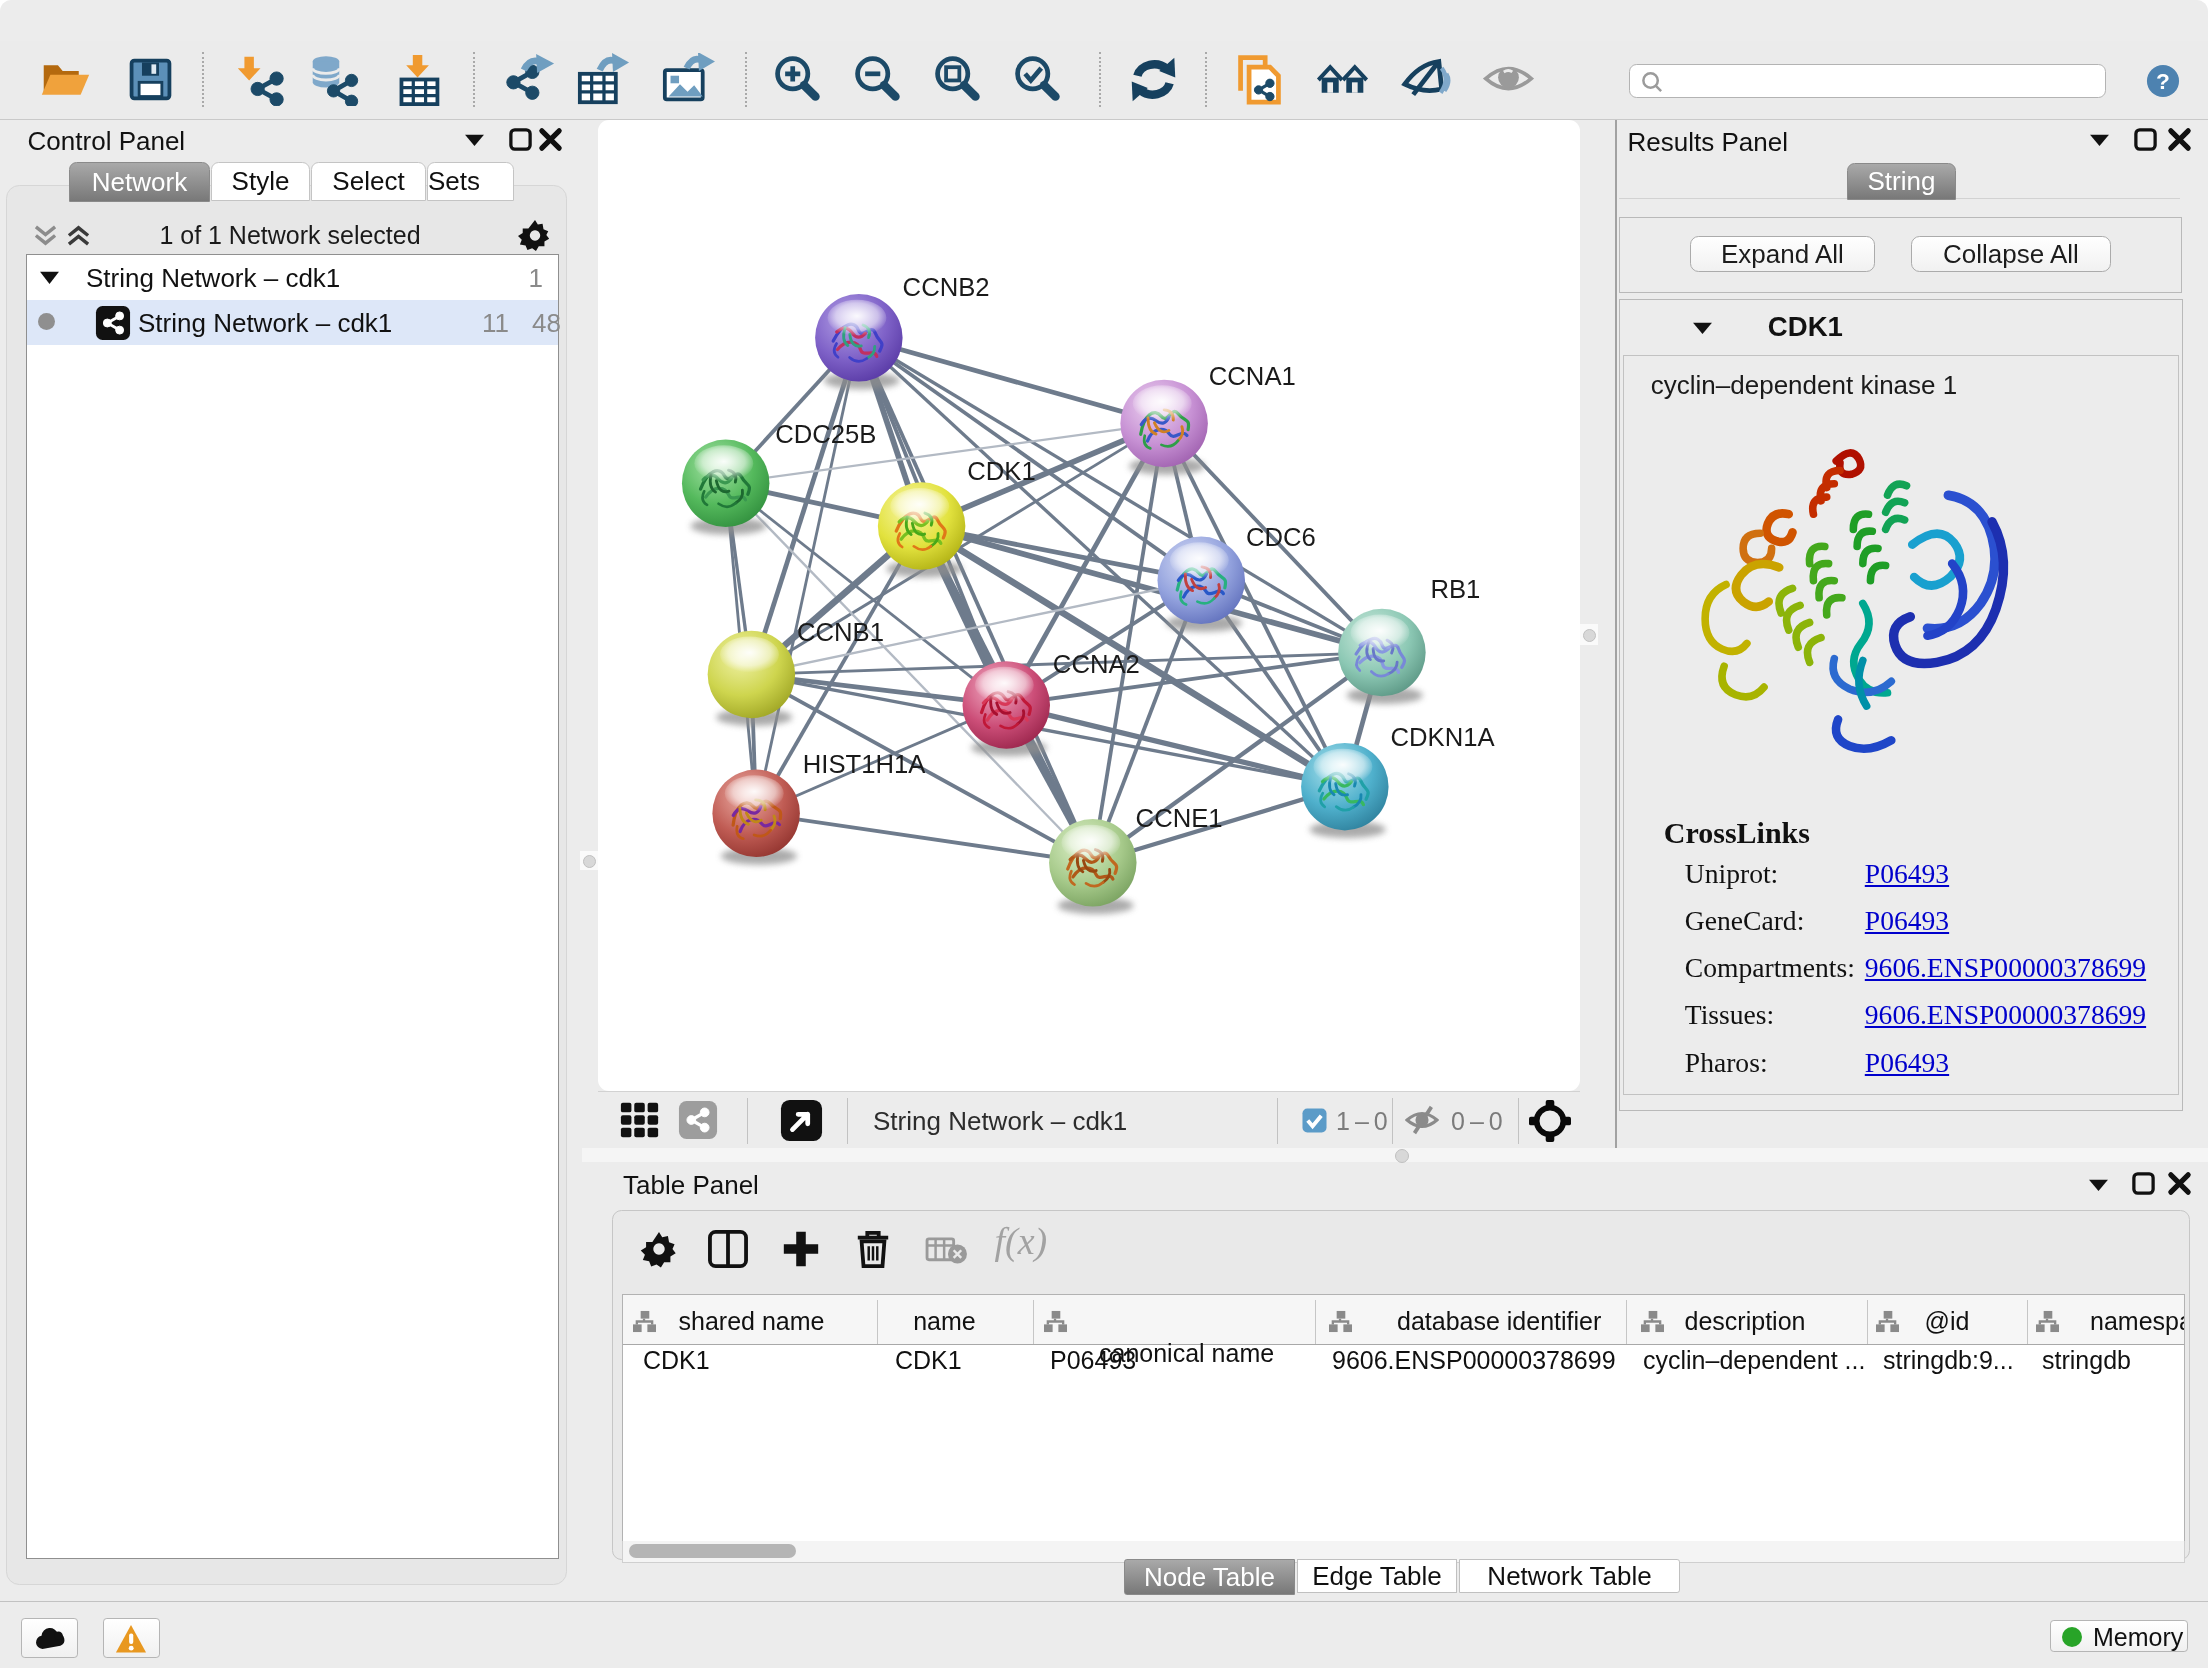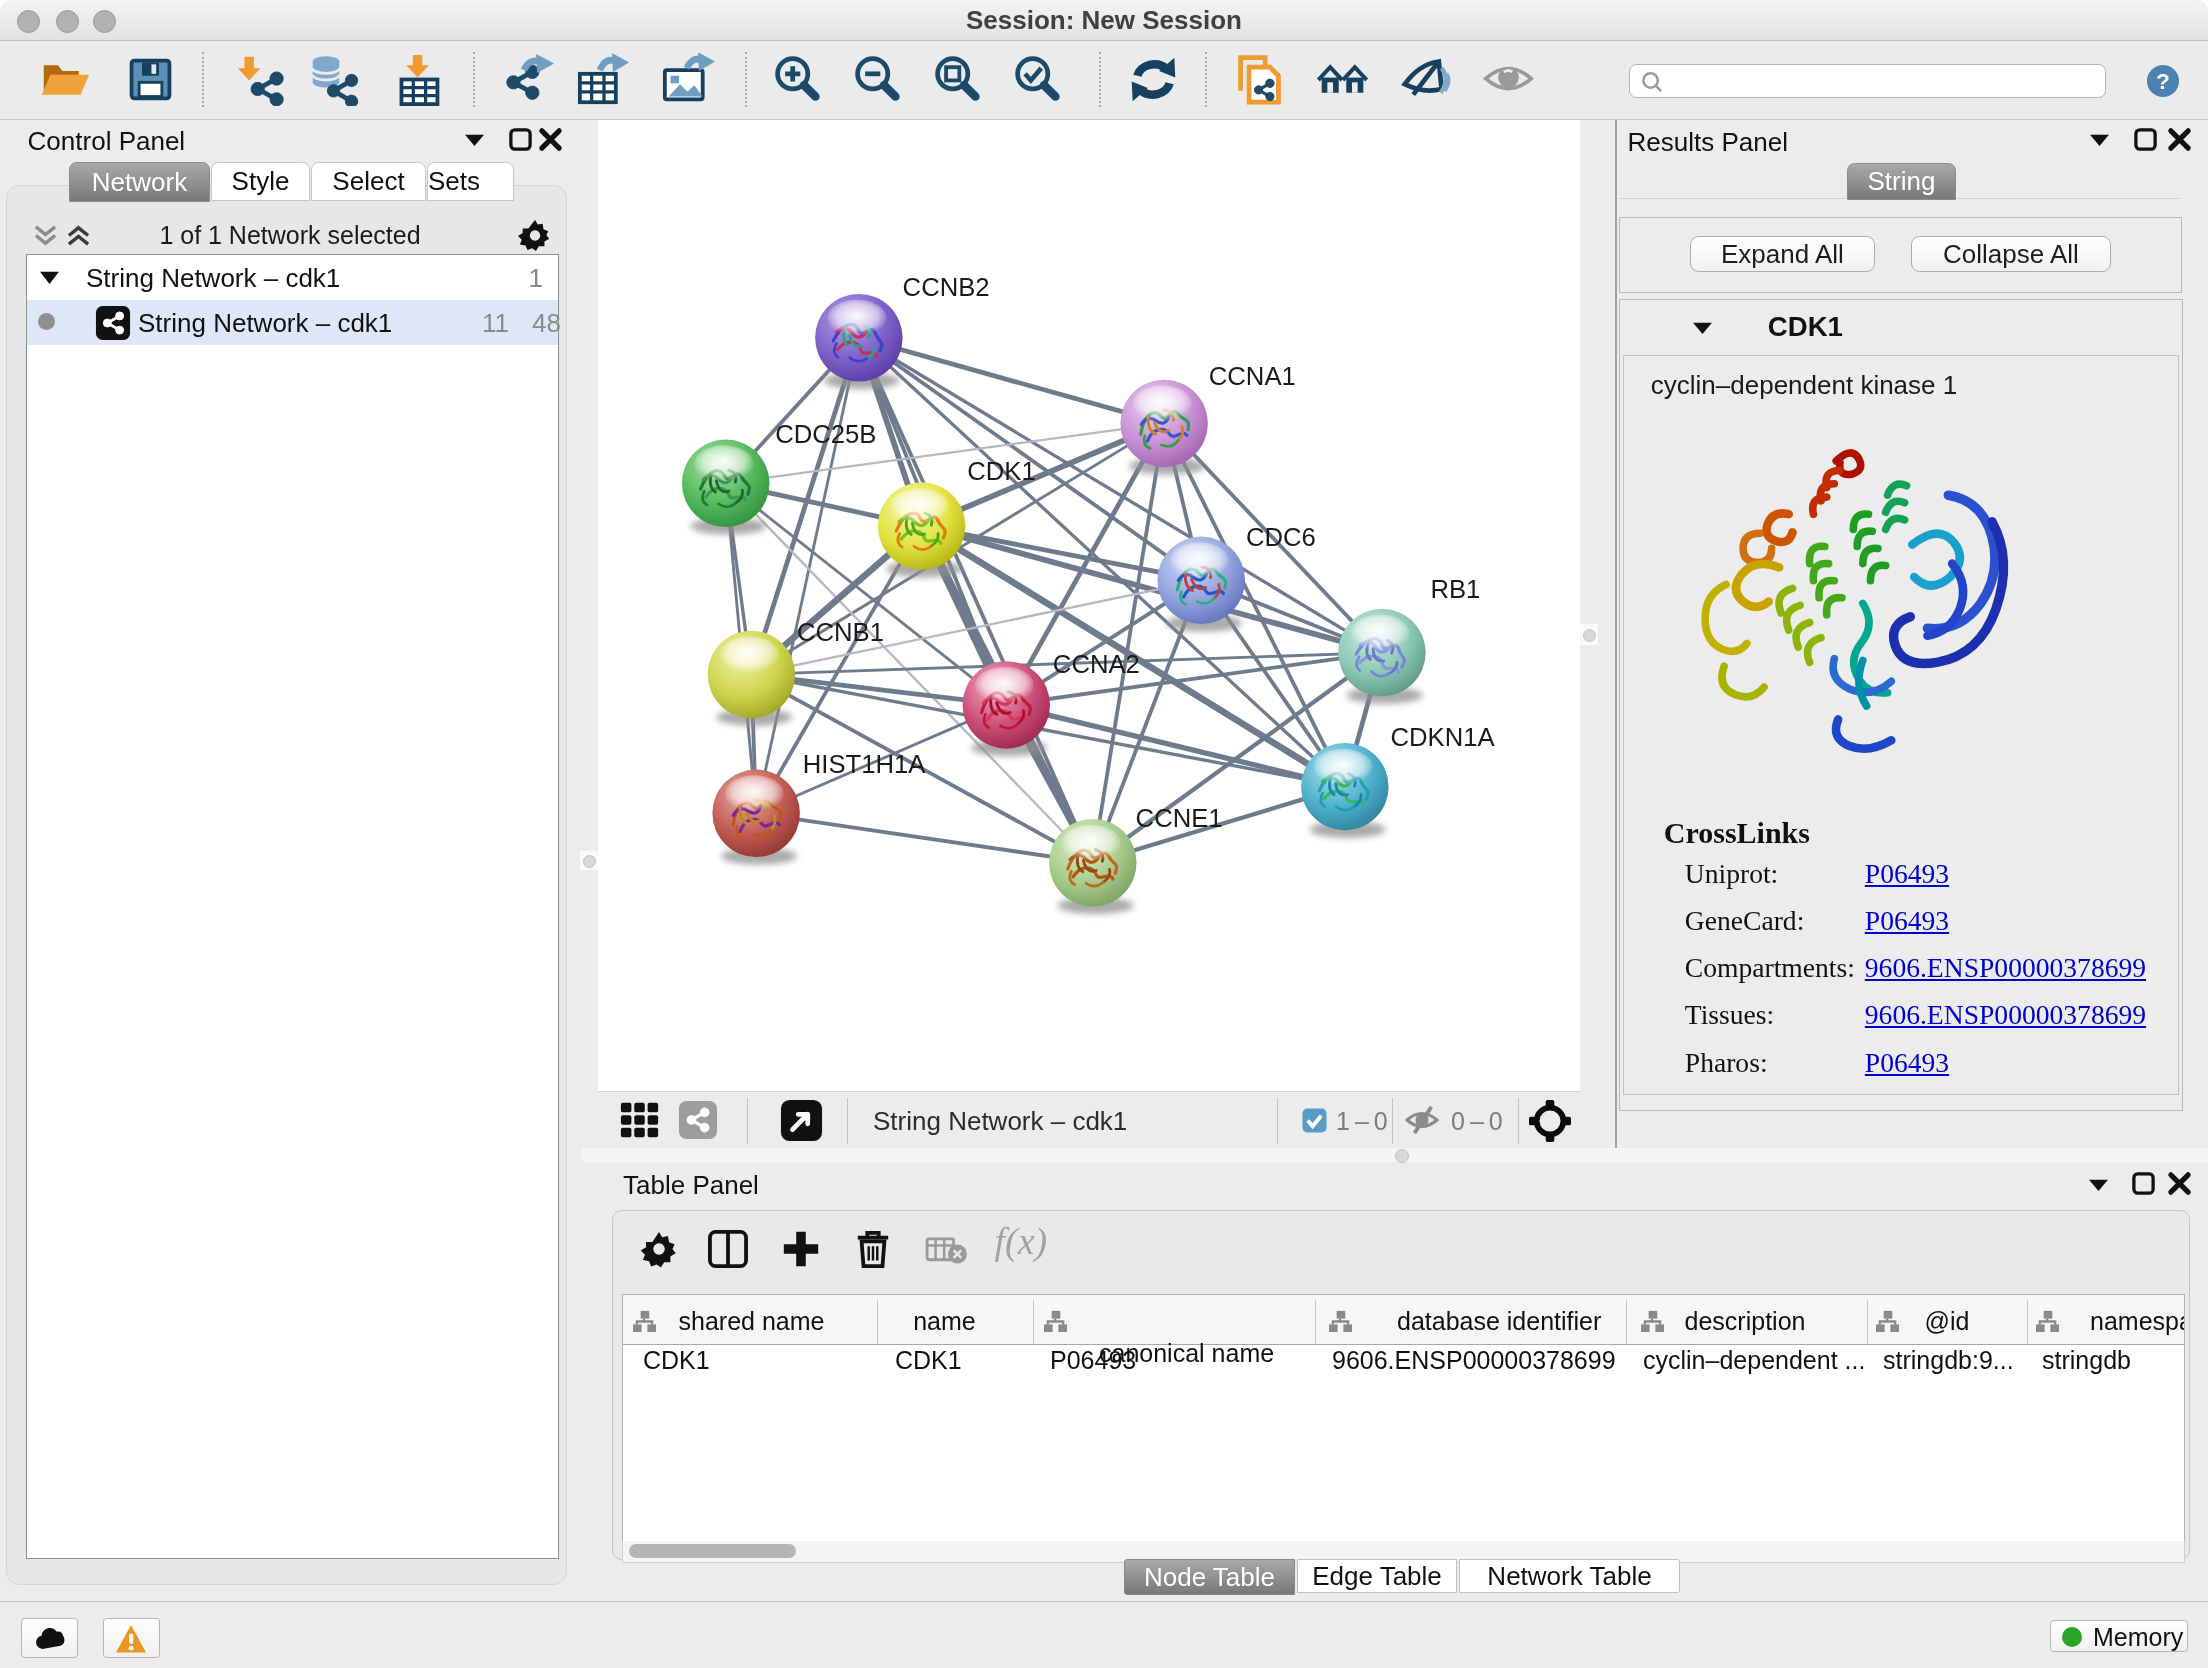--- a/index.html
+++ b/index.html
@@ -11,43 +11,37 @@
   #titlebar .title{width:100%;text-align:center;line-height:40px;font-size:26px;font-weight:bold;color:#404040;}
   .tl{position:absolute;top:9.5px;width:21px;height:21px;border-radius:50%;background:#b2b2b4;border:1.4px solid #97979a;}
   
   #toolbar{left:0;top:41px;width:2208px;height:78px;background:#ebebeb;border-bottom:1.9px solid #c9c9c9;}
   .tsep{position:absolute;top:11.4px;height:55px;width:0;border-left:2.9px dotted #a9a9a9;}
   .ticon{position:absolute;}
   #searchbox{position:absolute;left:1629px;top:23px;width:475px;height:32px;background:#fff;border:1.9px solid #b3b3b3;border-radius:7.6px;}
   
   .ptitle{font-size:26px;color:#111;}
   #ctrlpanel{left:0;top:120px;width:582px;height:1481px;}
-  #netview{left:598px;top:120px;width:982px;height:971px;background:#fff;}
+  #netview{left:598px;top:120px;width:982px;height:971px;background:#fff;border-radius:11px;}
   #nettoolbar{left:598px;top:1091px;width:982px;height:57px;background:#ececec;border-top:1px solid #d2d2d2;border-bottom:1px solid #e0e0e0;}
   #resultspanel{left:1615px;top:120px;width:593px;height:1034px;background:#ececec;border-left:2.9px solid #a2a2a2;}
   #tablepanel{left:582px;top:1154px;width:1626px;height:447px;}
   .graybox{position:absolute;background:#e9e9e9;border:1px solid #c6c6c6;border-radius:9.5px;}
   .whitebox{position:absolute;background:#fff;border:1.9px solid #8f8f8f;}
   .btn3d{position:absolute;background:linear-gradient(#ffffff,#f1f1f1);border:1.4px solid #ababab;border-radius:8.6px;text-align:center;font-size:26px;color:#1c1c1c;}
   .darktab{background:linear-gradient(#a9a9a9,#787878);color:#fff;}
   .whitetab{background:#fff;color:#101010;}
   .serif{font-family:"Liberation Serif",serif;}
   a.lnk{color:#0000cc;text-decoration:underline;}
   .hlab{font-size:25px;color:#111;text-align:center;white-space:nowrap;}
   .rowv{font-size:25px;color:#111;white-space:nowrap;}
 </style>
 </head>
 <body>
 <div id="win">
-  <div id="titlebar" class="abs">
-    <div class="title">Session: New Session</div>
-    <div class="tl" style="left:17px;"></div>
-    <div class="tl" style="left:56px;"></div>
-    <div class="tl" style="left:93px;"></div>
-  </div>
   <div id="toolbar" class="abs">
     <div class="tsep" style="left:202px;"></div>
     <div class="tsep" style="left:473px;"></div>
     <div class="tsep" style="left:745px;"></div>
     <div class="tsep" style="left:1099px;"></div>
     <div class="tsep" style="left:1205px;"></div>
 
     <svg class="ticon" style="left:39px;top:12.4px;" width="53" height="53" viewBox="0 0 56 56">
       <path d="M5 42 V13 h15 l5 6 h17 v7" fill="#b4690e"></path>
       <path d="M3 44 L12 23 H53 L44 44 Z" fill="#f0a23c"></path>

